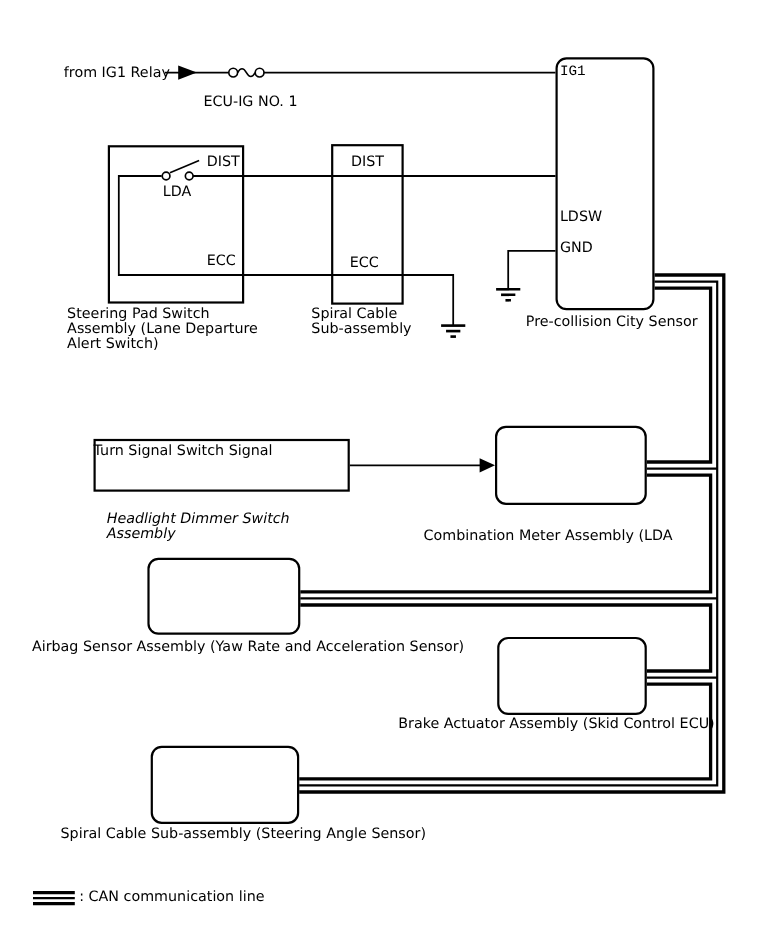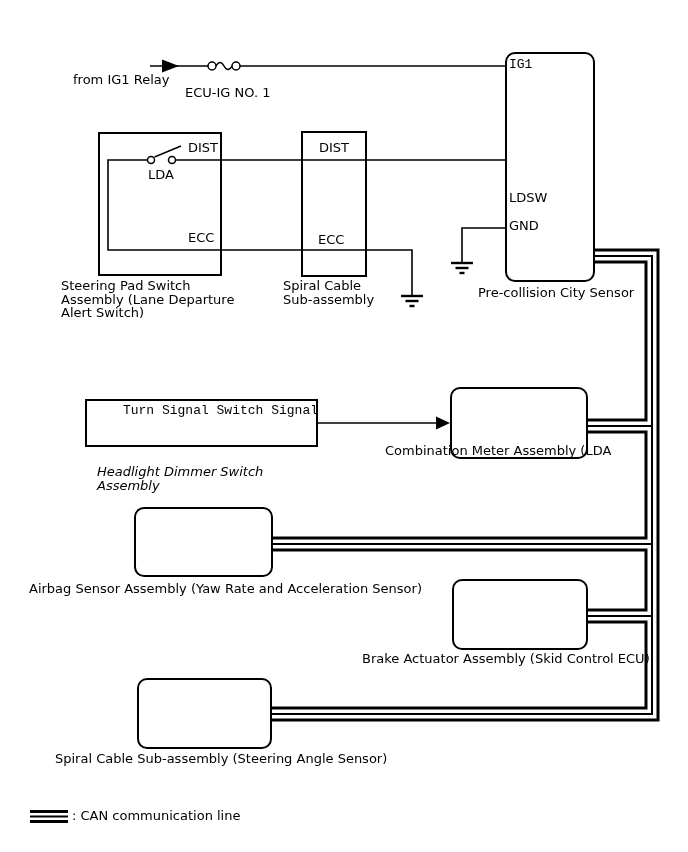--- a/index.html
+++ b/index.html
@@ -90,21 +90,21 @@
 <div class="box" style="left:85px;top:399px;width:233px;height:48px;"></div>
 
 <div class="box rounded" style="left:450px;top:387px;width:138px;height:72px;"></div>
 
 <div class="box rounded" style="left:134px;top:507px;width:139px;height:70px;"></div>
 
 <div class="box rounded" style="left:452px;top:579px;width:136px;height:71px;"></div>
 
 <div class="box rounded" style="left:137px;top:678px;width:135px;height:71px;"></div>
 
-<div class="lbl" style="left:58px;top:73px;margin-left:15px;">from IG1 Relay</div>
+<div class="lbl" style="left:58px;top:60px;">from IG1 Relay</div>
 <div class="lbl" style="left:185px;top:86px;">ECU-IG NO. 1</div>
 
 <div class="lbl" style="left:509px;top:58px;font-family:Liberation Mono, monospace;">IG1</div>
 <div class="lbl" style="left:509px;top:152px;margin-top:39px;">LDSW</div>
 <div class="lbl" style="left:509px;top:219px;">GND</div>
 <div class="lbl" style="left:478px;top:286px;">Pre-collision City Sensor</div>
 
 <div class="lbl" style="left:188px;top:141px;">DIST</div>
 <div class="lbl" style="left:148px;top:168px;">LDA</div>
 <div class="lbl" style="left:188px;top:231px;">ECC</div>
@@ -114,27 +114,27 @@
   <div>Alert Switch)</div>
 </div>
 
 <div class="lbl" style="left:319px;top:141px;">DIST</div>
 <div class="lbl" style="left:318px;top:233px;">ECC</div>
 <div class="lbl" style="left:283px;top:279px;">
   <div>Spiral Cable</div>
   <div>Sub-assembly</div>
 </div>
 
-<div class="lbl" style="left:85px;top:404px;width:233px;text-align:right;font-family:Liberation Mono, monospace;">Turn Signal Switch Signal</div>
+<div class="lbl" style="left:85px;top:404px;width:233px;text-align:left;">Turn Signal Switch Signal</div>
 <div class="lbl" style="left:97px;top:465px;font-style:italic;">
   <div>Headlight Dimmer Switch</div>
   <div>Assembly</div>
 </div>
 
-<div class="lbl" style="left:385px;top:444px;text-align:center;">
+<div class="lbl" style="left:385px;top:481px;text-align:center;">
   <div>Combination Meter Assembly (LDA</div>
 </div>
 
 <div class="lbl" style="left:29px;top:582px;">Airbag Sensor Assembly (Yaw Rate and Acceleration Sensor)</div>
 
 <div class="lbl" style="left:362px;top:652px;">Brake Actuator Assembly (Skid Control ECU)</div>
 
 <div class="lbl" style="left:55px;top:752px;">Spiral Cable Sub-assembly (Steering Angle Sensor)</div>
 
 <div class="lbl" style="left:72px;top:809px;">: CAN communication line</div>

